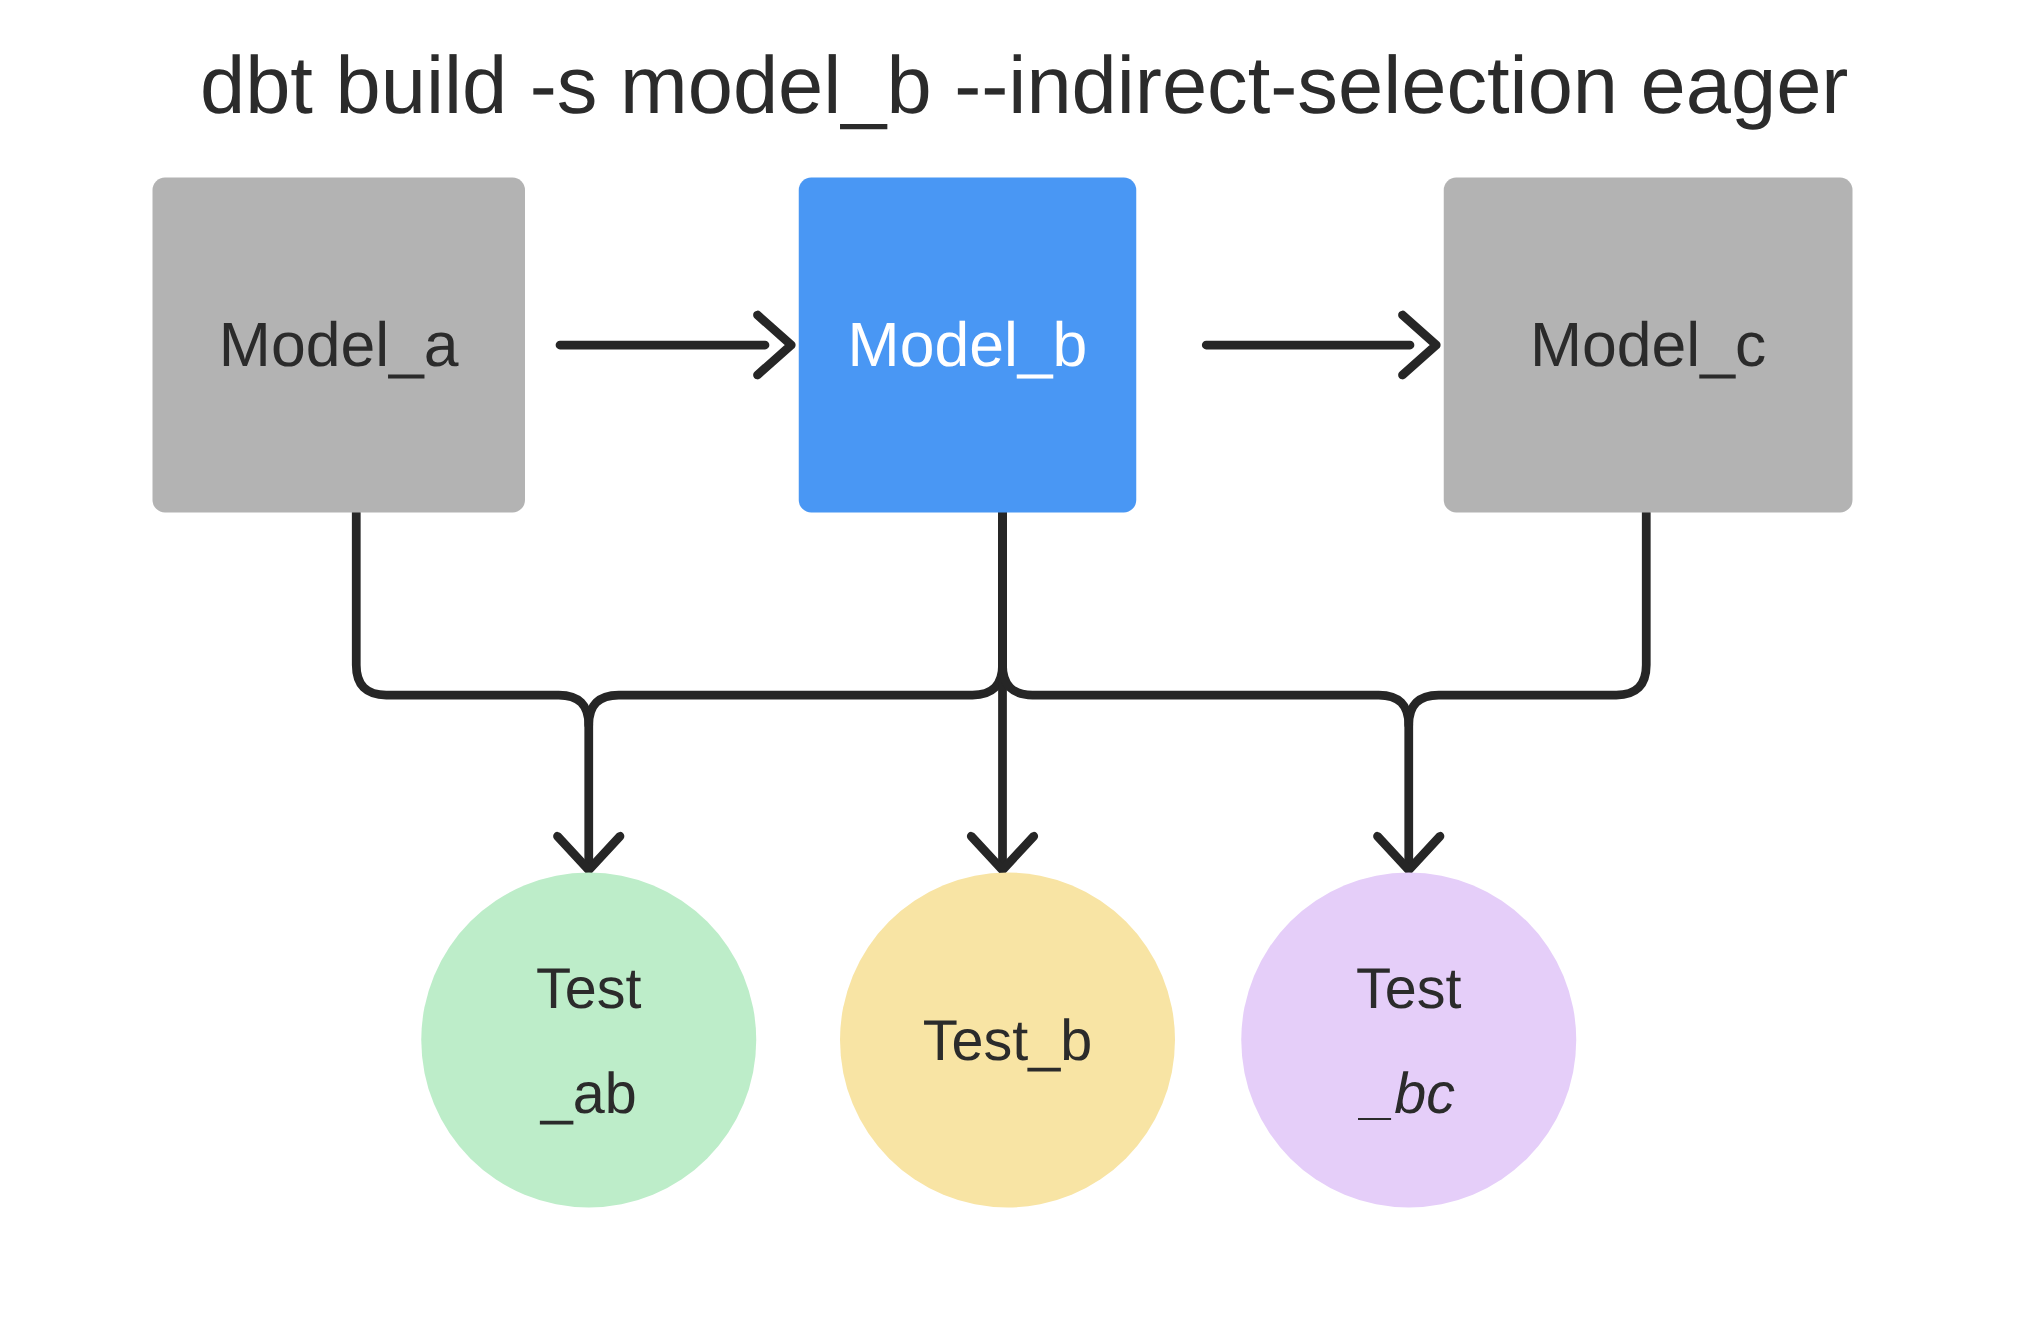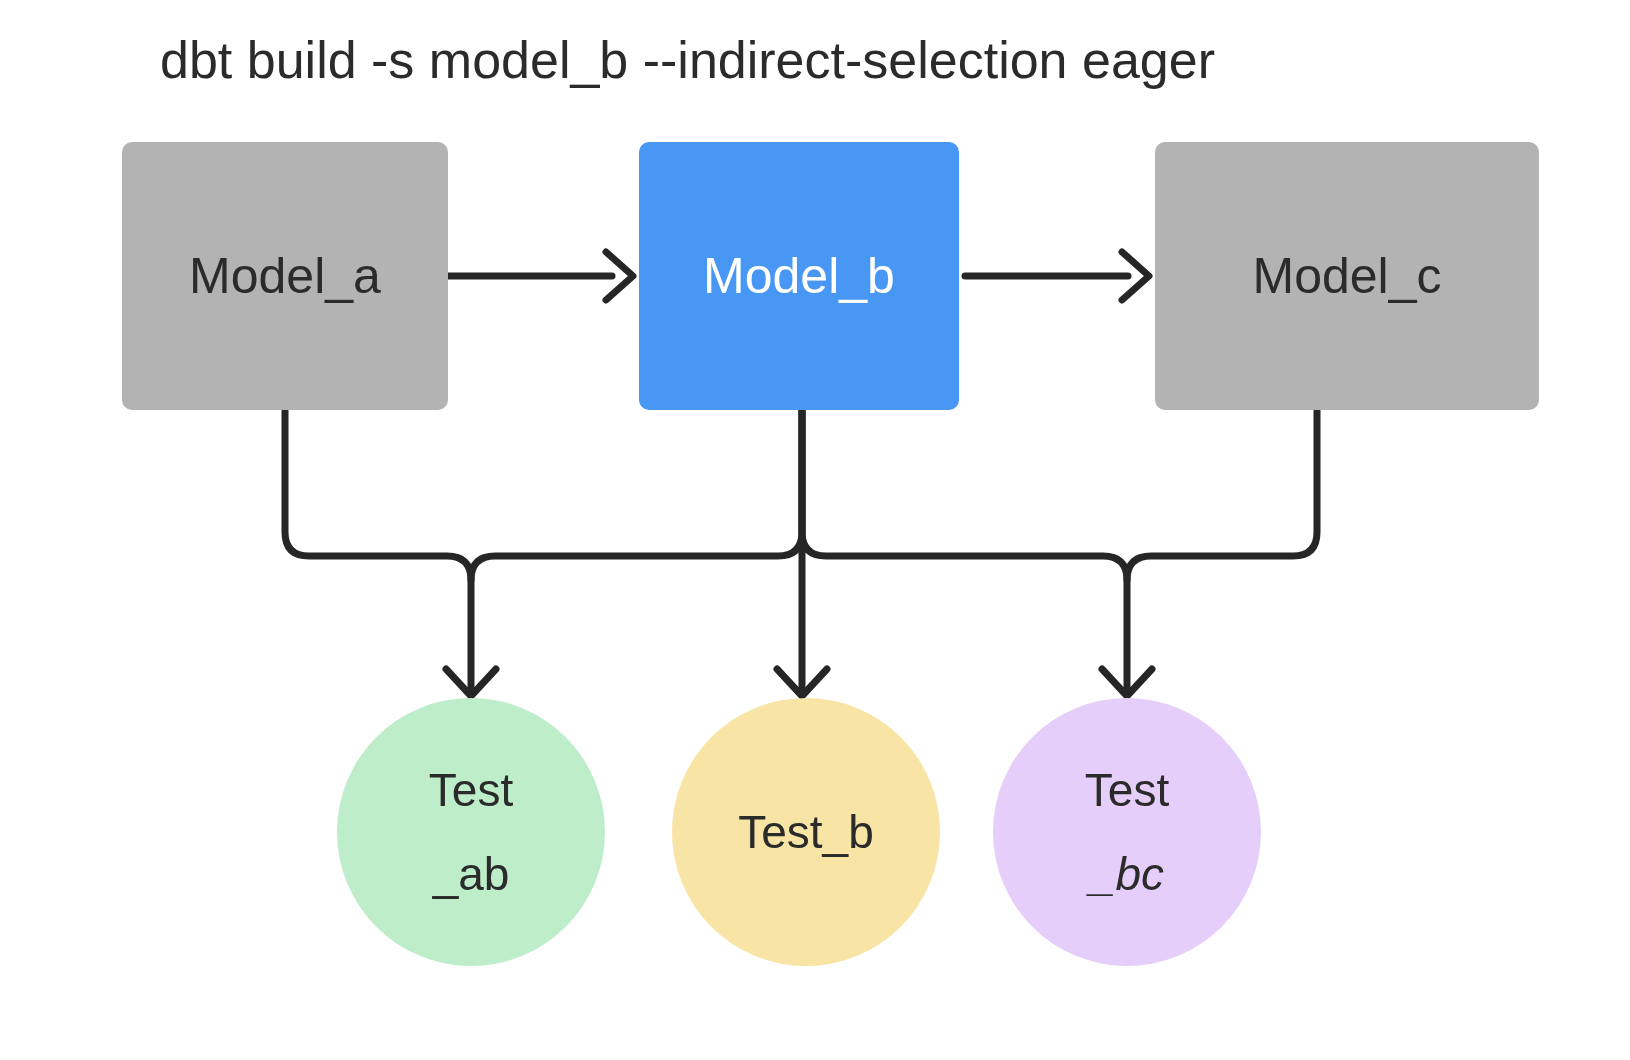--- a/index.html
+++ b/index.html
@@ -8,39 +8,39 @@
     position: relative;
     background: #ffffff;
     font-family: "Liberation Sans", sans-serif;
     overflow: hidden;
     --edge-color: #262626;
   }
   .title {
     position: absolute;
     left: 160px;
     top: 30px;
-    font-size: 52px;
+    font-size: 65px;
     font-weight: 500;
     letter-spacing: 0px;
     white-space: nowrap;
   }
   .model-box {
     position: absolute;
     top: 142px;
     height: 268px;
     border-radius: 10px;
     display: flex;
     align-items: center;
     justify-content: center;
     font-size: 50px;
     font-weight: 400;
   }
-  .model-a { left: 122px; width: 326px; }
-  .model-b { left: 639px; width: 320px; }
-  .model-c { left: 1155px; width: 384px; }
+  .model-a { left: 122px; width: 298px; }
+  .model-b { left: 639px; width: 270px; }
+  .model-c { left: 1155px; width: 327px; }
   .test-circle {
     position: absolute;
     top: 698px;
     width: 268px;
     height: 268px;
     border-radius: 50%;
     display: flex;
     flex-direction: column;
     align-items: center;
     justify-content: center;

